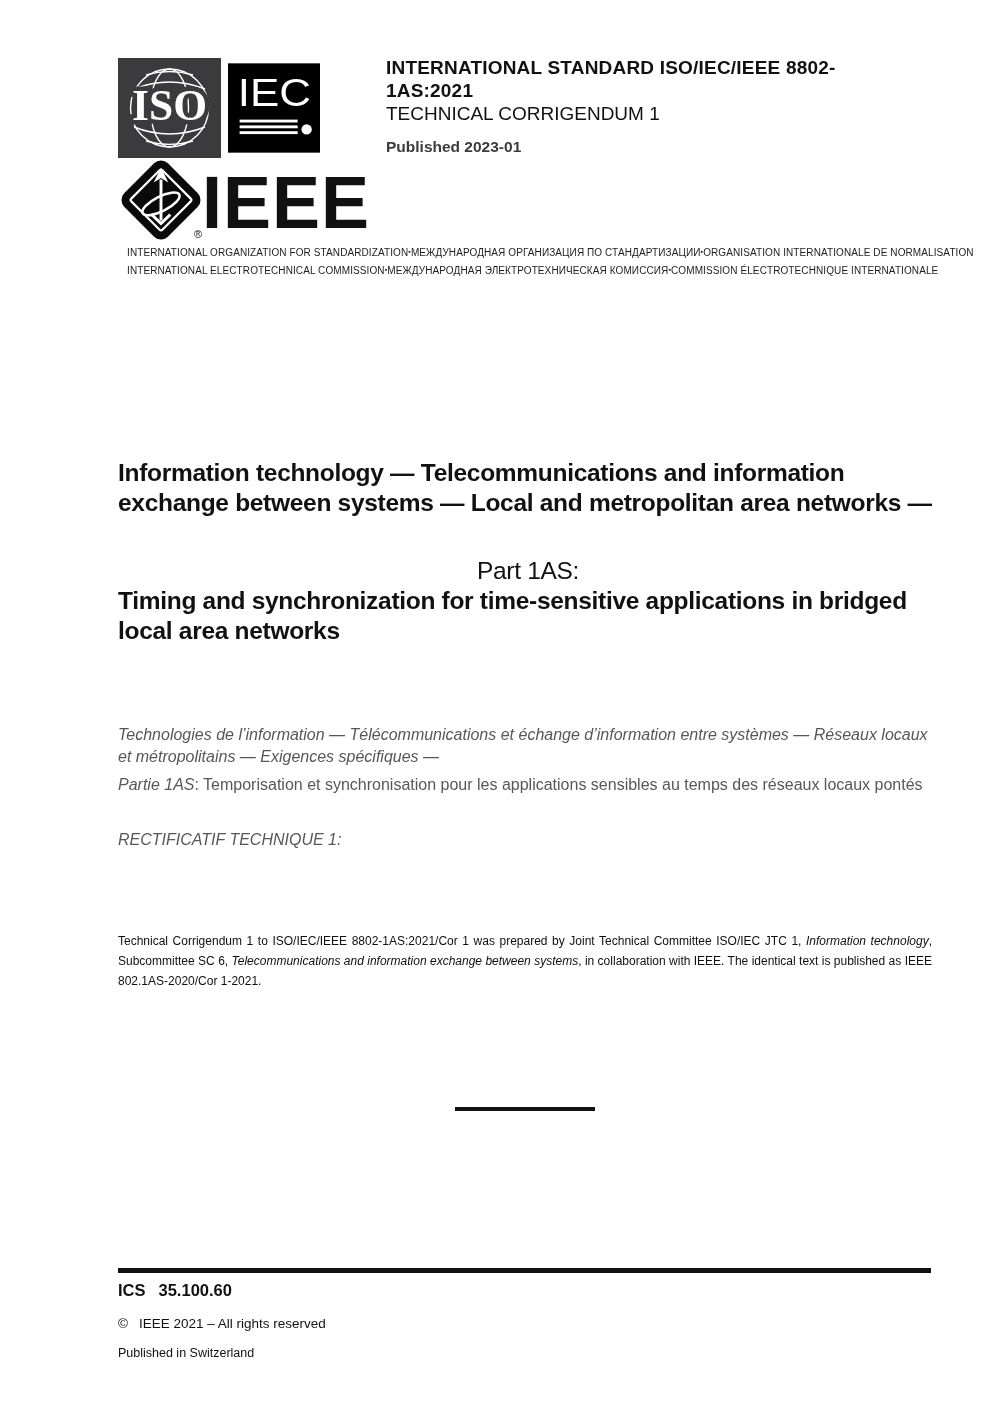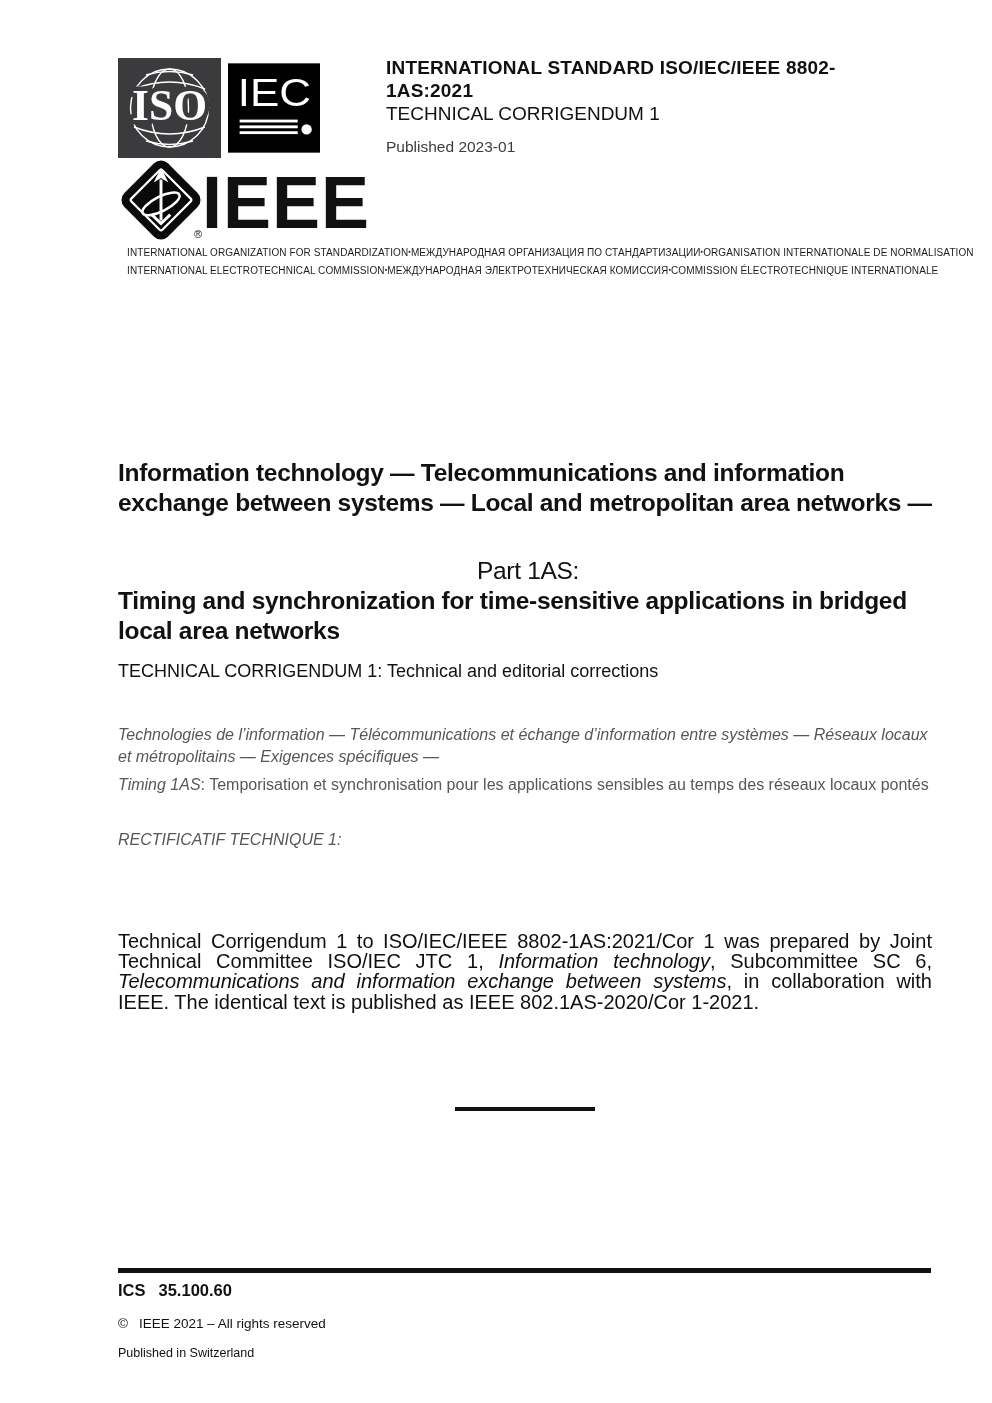--- a/index.html
+++ b/index.html
@@ -13,21 +13,21 @@
 
   
   #iso-logo  { left:118px; top:58px; width:103px; height:100px; }
   #iec-logo  { left:228px; top:58px; width:92px; height:100px; }
   #iso-logo svg, #iec-logo svg, #ieee-diamond svg { display:block; width:100%; height:100%; }
 
   
   #header-text { left:386px; top:56px; width:512px; }
   .hdr-bold { font-size:19px; font-weight:bold; line-height:23px; letter-spacing:.2px; }
   .hdr-reg  { font-size:19px; font-weight:normal; line-height:23px; }
-  .published { margin-top:13px; font-size:15.5px; color:#3c3c3c; }
+  .published { margin-top:13px; font-size:15.5px; color:#3c3c3c;font-weight:bold; }
 
   
   #ieee-diamond { left:117px; top:156px; width:88px; height:88px; }
   #ieee-reg { left:194px; top:228px; font-size:11px; }
   #ieee-wordmark {
     left:202px; top:160px; font-size:72px; font-weight:bold; line-height:80px;
     letter-spacing:1px; transform:scaleY(1.04); transform-origin:top left;
   }
 
   
@@ -49,21 +49,21 @@
   #corr-subject { left:118px; top:661px; width:820px; font-size:18px; letter-spacing:0; }
 
   
   .gray { color:#575757; }
   #fr-title { left:118px; top:724px; width:816px; font-size:16px; font-style:italic; line-height:22px; }
   #fr-part  { left:118px; top:774px; width:816px; font-size:16px; line-height:22px; }
   #fr-part .it { font-style:italic; }
   #rectificatif { left:118px; top:831px; font-size:16px; font-style:italic; }
 
   
-  #body-p { left:118px; top:931px; width:814px; font-size:20px; line-height:20.2px; text-align:justify; color:#0f0f0f; }
+  #body-p { left:118px; top:931px; width:814px; font-size:12px; line-height:20.2px; text-align:justify; color:#0f0f0f; }
   #body-p .it { font-style:italic; }
 
   
   #mid-rule    { left:455px; top:1107px; width:140px; height:4px; background:#111; }
   #footer-rule { left:118px; top:1268px; width:813px; height:5px; background:#111; }
 
   
   #footer-row { left:118px; top:1281px; width:813px; display:flex; justify-content:space-between; font-size:16.5px; font-weight:bold; }
   #ics-value { margin-left:13px; }
   #copyright { left:118px; top:1316px; font-size:13.5px; }
@@ -139,25 +139,24 @@
     </div>
   </div>
 
   <div class="abs titlezone" id="title-main">Information technology — Telecommunications and information exchange between systems — Local and metropolitan area networks —</div>
 
   <div class="abs titlezone" id="part-block">
     <div id="part-label">Part 1AS:</div>
     <div id="part-title">Timing and synchronization for time-sensitive applications in bridged local area networks</div>
   </div>
 
-  <div class="abs" id="corr-subject">TECHNICAL CORRIGENDUM 1: Technical and editorial corrections</div>
 
   <div class="abs gray" id="fr-title">Technologies de l’information — Télécommunications et échange d’information entre systèmes — Réseaux locaux et métropolitains — Exigences spécifiques —</div>
   <div class="abs gray" id="fr-part">
-    <span class="it">Timing 1AS</span><span>: Temporisation et synchronisation pour les applications sensibles au temps des réseaux locaux pontés</span>
+    <span class="it">Partie 1AS</span><span>: Temporisation et synchronisation pour les applications sensibles au temps des réseaux locaux pontés</span>
   </div>
   <div class="abs gray" id="rectificatif">RECTIFICATIF TECHNIQUE 1:</div>
 
   <p class="abs" id="body-p">
     <span>Technical Corrigendum 1 to ISO/IEC/IEEE 8802-1AS:2021/Cor 1 was prepared by Joint Technical Committee ISO/IEC JTC 1, </span><span class="it">Information technology</span><span>, Subcommittee SC 6, </span><span class="it">Telecommunications and information exchange between systems</span><span>, in collaboration with IEEE. The identical text is published as IEEE 802.1AS-2020/Cor 1-2021.</span>
   </p>
 
   <div class="abs" id="mid-rule"></div>
 
   <div class="abs" id="footer-rule"></div>

